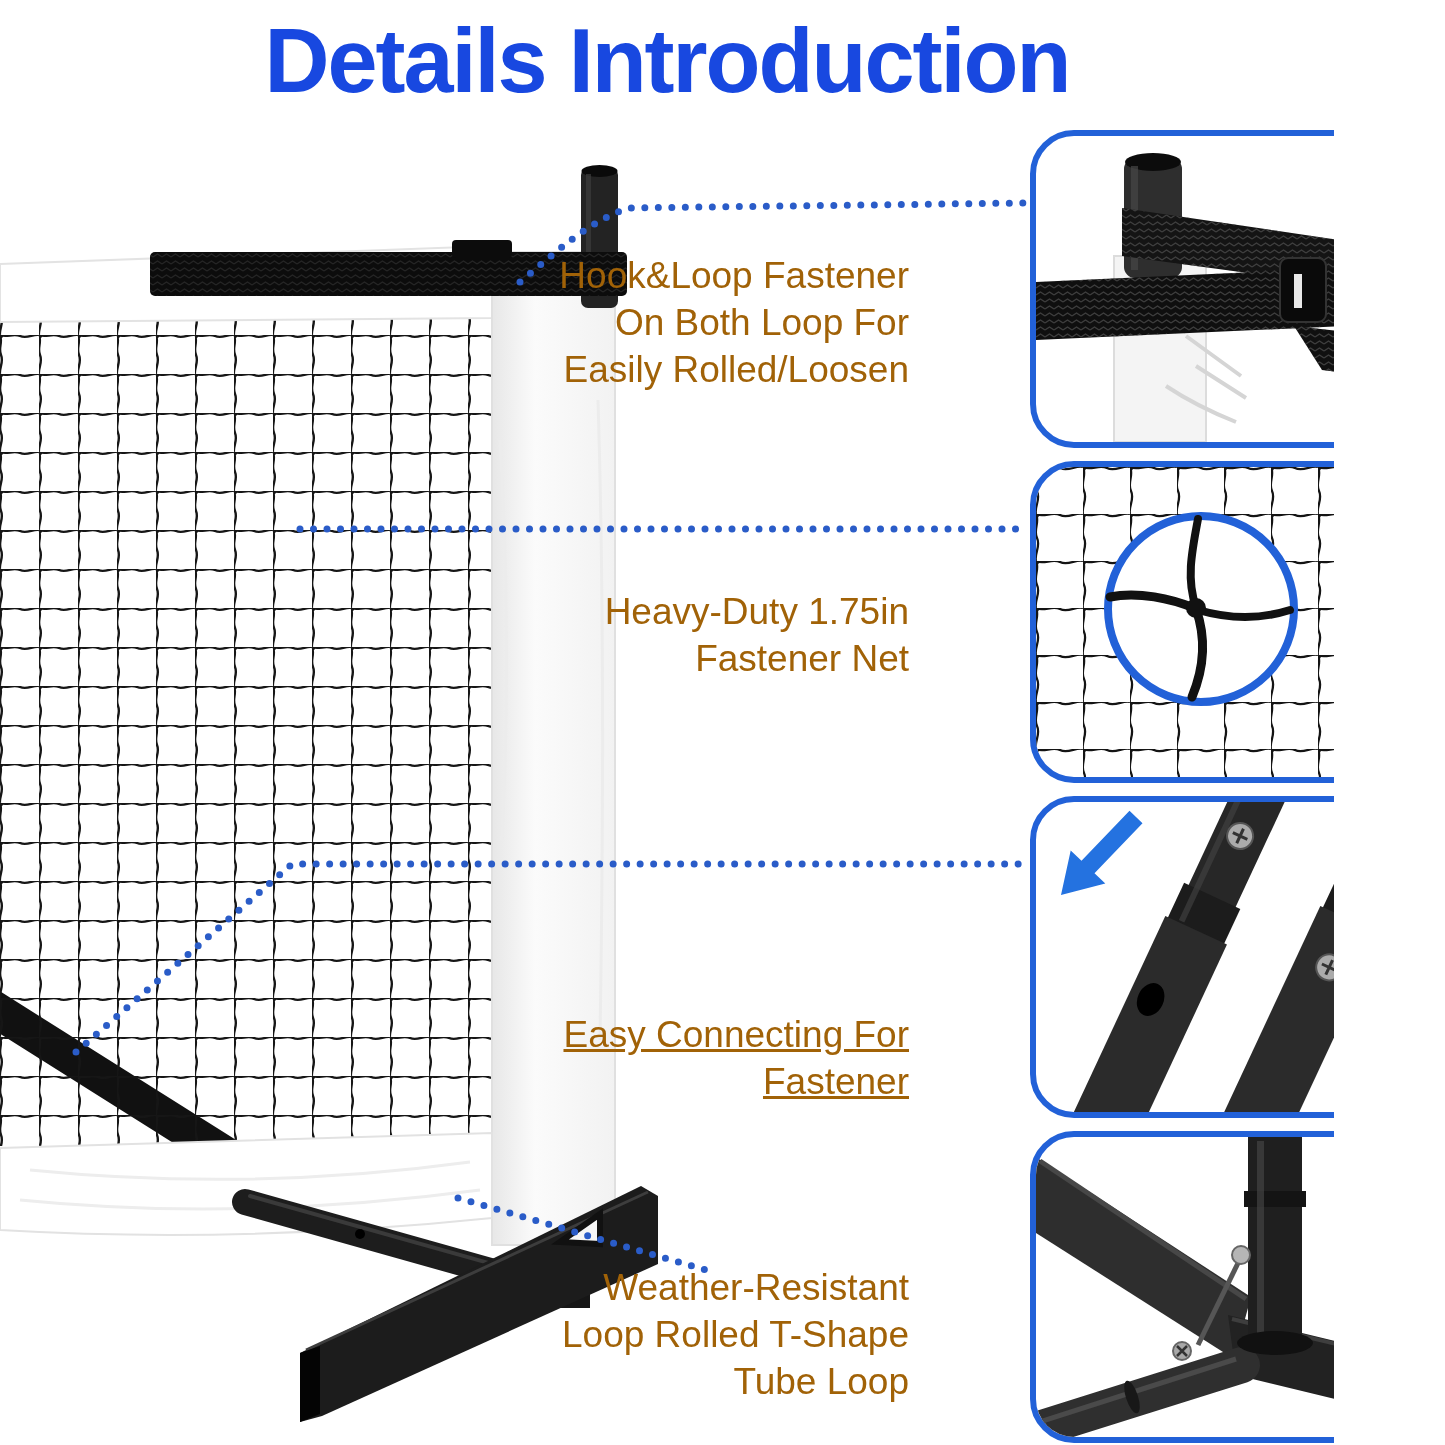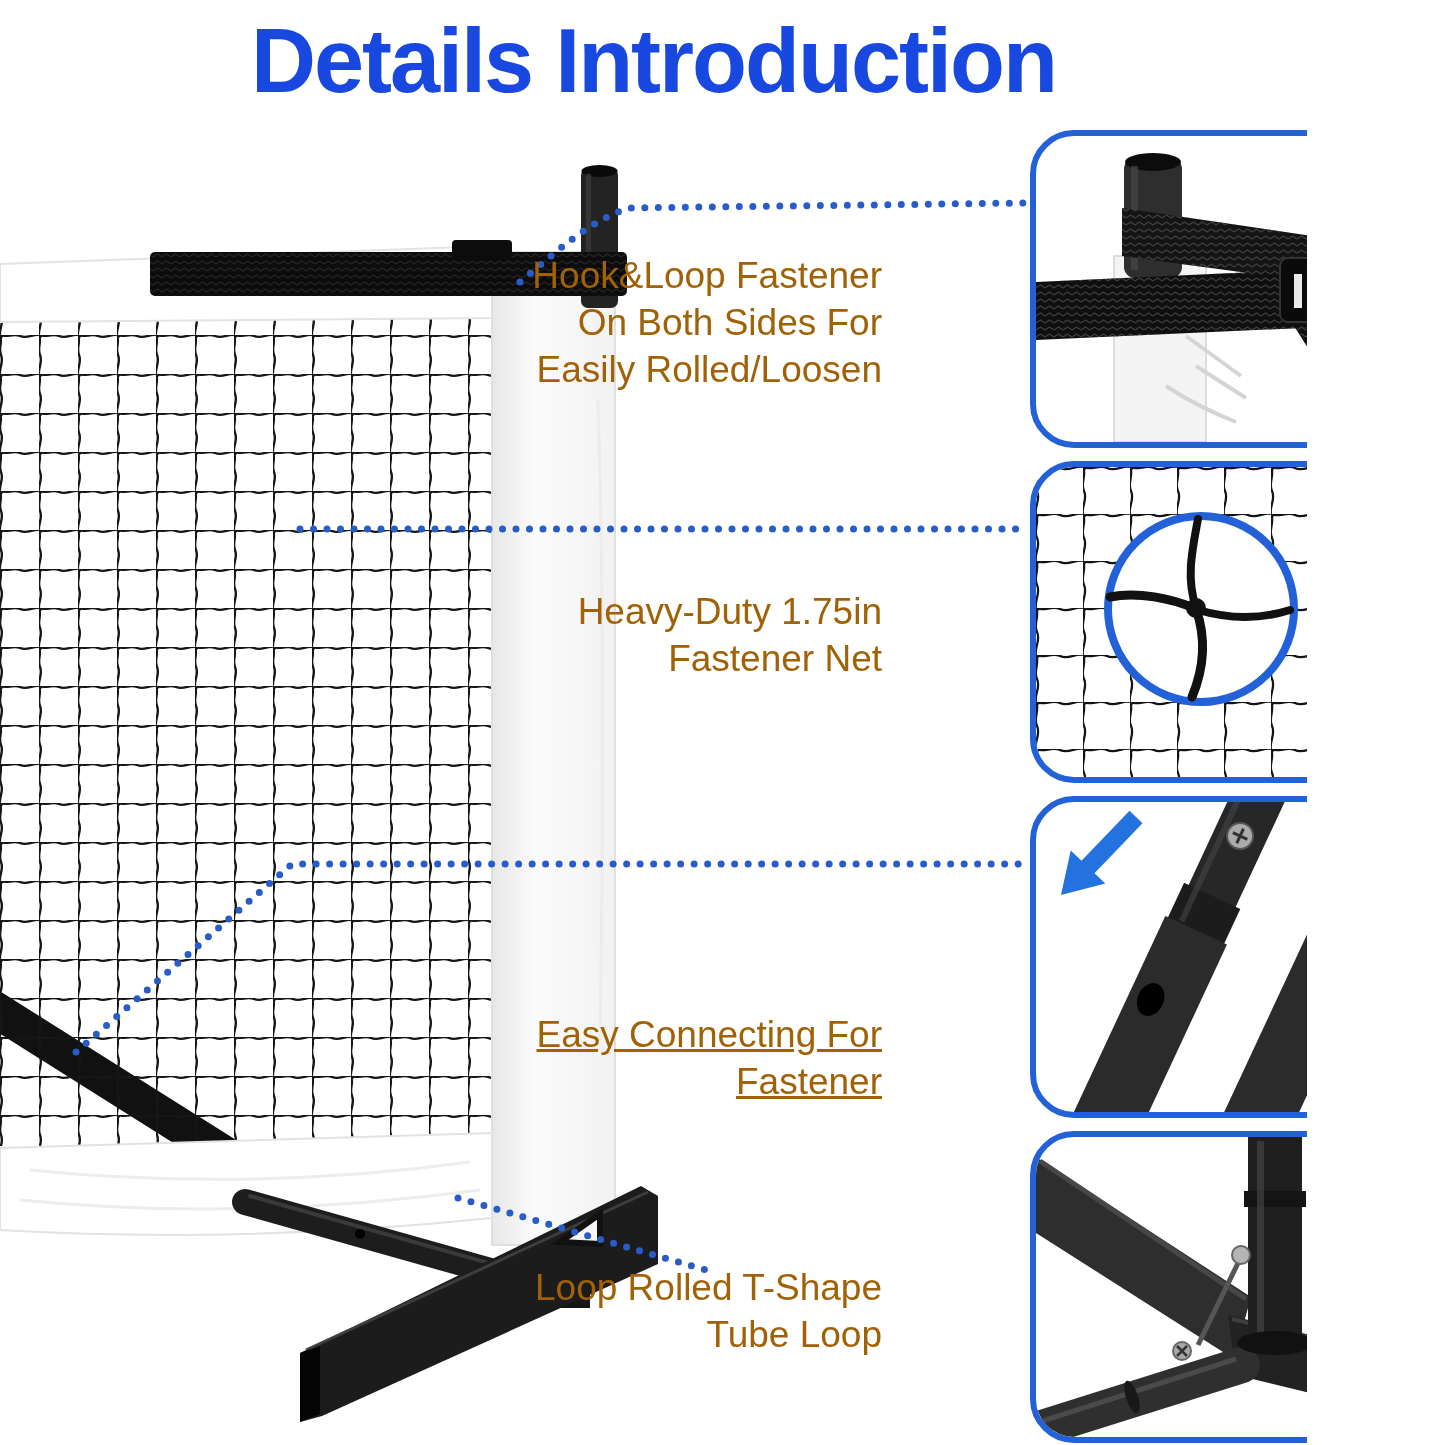--- a/index.html
+++ b/index.html
@@ -1,18 +1,18 @@
 <!DOCTYPE html>
 <html><head>
 <meta charset="utf-8">
 <style>
   html,body{margin:0;padding:0;background:#fff;}
   #canvas{
     position:relative;width:1307px;height:1445px;background:#ffffff;
-    font-family:"Liberation Sans", sans-serif;overflow:hidden;
+    font-family:"Liberation Sans", sans-serif;overflow:hidden;padding-left:27px;
   }
   .page-title{
     position:absolute;top:10px;left:0;width:100%;text-align:center;
     font-size:90px;font-weight:700;letter-spacing:-2px;color:#1848E0;
   }
   .caption{
     position:absolute;right:425px;width:470px;text-align:right;
     color:#a16207;font-size:37px;line-height:47px;font-weight:400;
   }
   .caption div{white-space:nowrap;}
@@ -93,32 +93,33 @@
     <g fill="none" stroke="#2A5CC8" stroke-width="7" stroke-linecap="round" stroke-dasharray="0 13.5">
       <path d="M520,282 C556,252 588,222 628,208 L1024,203"></path>
       <path d="M300,529 L1028,529"></path>
       <path d="M76,1052 L292,864 L1028,864"></path>
       <path d="M458,1198 L706,1270"></path>
     </g>
   </svg>
 
   <div class="caption cap-1">
     <div>Hook&amp;Loop Fastener</div>
-    <div>On Both Sides For</div>
+    <div>On Both Loop For</div>
     <div>Easily Rolled/Loosen</div>
   </div>
   <div class="caption cap-2">
     <div>Heavy-Duty 1.75in</div>
     <div>Fastener Net</div>
   </div>
   <div class="caption cap-3">
     <div>Easy Connecting For</div>
     <div>Fastener</div>
   </div>
   <div class="caption cap-4">
+    <div>Weather-Resistant</div>
     <div>Loop Rolled T-Shape</div>
     <div>Tube Loop</div>
   </div>
 
   <div class="callout co-1">
     <svg viewBox="0 0 398 306">
       <defs>
         <pattern id="web1" width="9" height="7" patternUnits="userSpaceOnUse">
           <path d="M0,5 L4.5,2 L9,5" stroke="#4a4a4a" stroke-width="1.3" fill="none"></path>
         </pattern>

